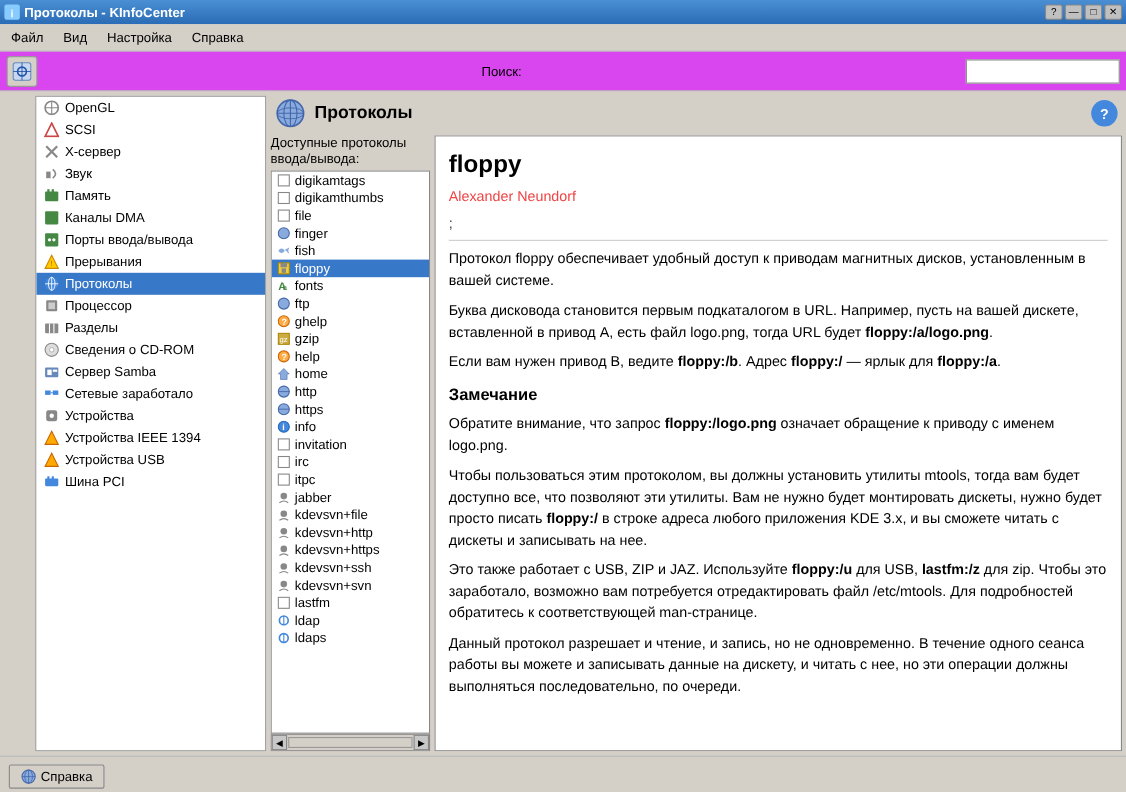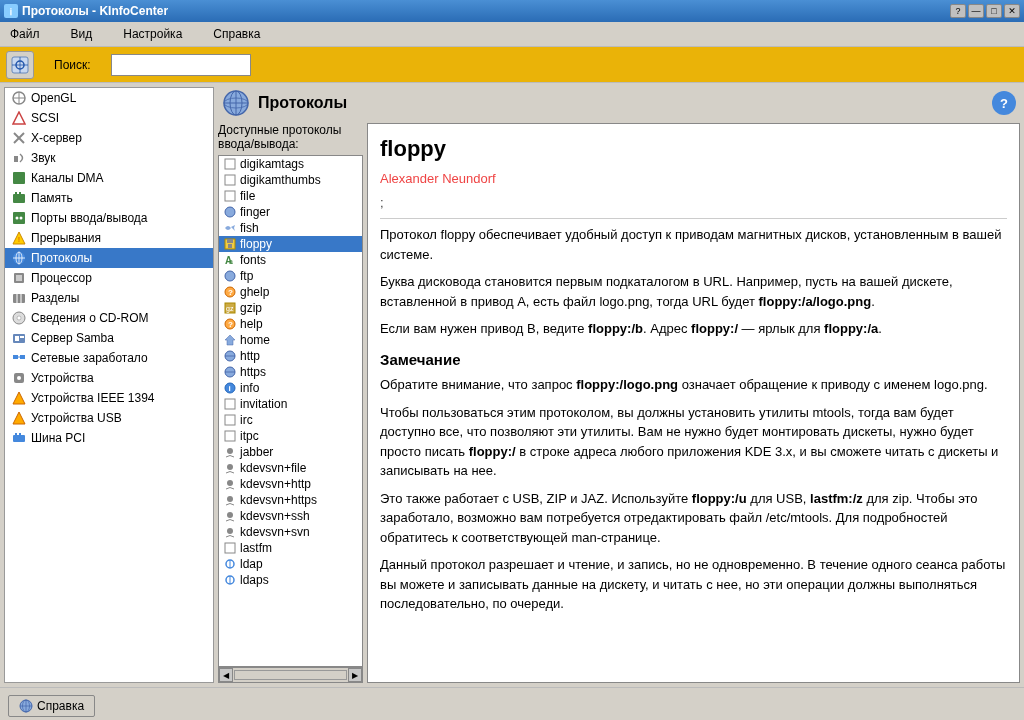--- a/index.html
+++ b/index.html
@@ -55,39 +55,40 @@
       justify-content: center;
       font-size: 9px;
       color: #000;
     }
     
     .menu-bar {
       background: #d4d0c8;
       border-bottom: 1px solid #bbb;
       display: flex;
       padding: 12px 4px;
-      gap: 19px;
+      gap: 6px;
       height: 22px;
       align-items: center;
     }
     .menu-item {
       padding: 1px 6px;
       cursor: pointer;
       border-radius: 2px;
       font-size: 12px;
     }
     
     .toolbar {
-      background: #eab308;
+      background: #d946ef;
       border-bottom: 1px solid #bbb;
       display: flex;
       align-items: center;
       padding: 3px 6px;
-      gap: 20px;
+      gap: 6px;
       height: 36px;
+      justify-content: space-between;
     }
     .toolbar-btn {
       width: 28px;
       height: 28px;
       background: #d4d0c8;
       border: 1px solid #999;
       border-radius: 3px;
       cursor: pointer;
       display: flex;
       align-items: center;
@@ -111,20 +112,21 @@
       padding: 4px;
       gap: 4px;
     }
     
     .sidebar {
       width: 210px;
       background: white;
       border: 1px solid #999;
       overflow-y: auto;
       flex-shrink: 0;
+      margin-left: 28px;
     }
     .sidebar-item {
       display: flex;
       align-items: center;
       padding: 2px 6px;
       cursor: pointer;
       gap: 4px;
       font-size: 12px;
       white-space: nowrap;
     }
@@ -358,34 +360,34 @@
         <svg width="14" height="14">
             <rect x="2" y="5" width="4" height="6" fill="#888"></rect>
             <path d="M8,3 Q13,7 8,11" fill="none" stroke="#888" stroke-width="1.5"></path>
           </svg>
       </div>
       <span>Звук</span>
     </div>
     <div class="sidebar-item">
       <div class="sidebar-icon">
         <svg width="14" height="14">
-            <rect x="1" y="1" width="12" height="12" fill="#448844" rx="1"></rect>
-          </svg>
-      </div>
-      <span>Каналы DMA</span>
-    </div>
-    <div class="sidebar-item">
-      <div class="sidebar-icon">
-        <svg width="14" height="14">
             <rect x="1" y="3" width="12" height="9" fill="#448844" rx="1"></rect>
             <rect x="3" y="1" width="2" height="3" fill="#448844"></rect>
             <rect x="7" y="1" width="2" height="3" fill="#448844"></rect>
           </svg>
       </div>
       <span>Память</span>
+    </div>
+    <div class="sidebar-item">
+      <div class="sidebar-icon">
+        <svg width="14" height="14">
+            <rect x="1" y="1" width="12" height="12" fill="#448844" rx="1"></rect>
+          </svg>
+      </div>
+      <span>Каналы DMA</span>
     </div>
     <div class="sidebar-item">
       <div class="sidebar-icon">
         <svg width="14" height="14">
             <rect x="1" y="1" width="12" height="12" fill="#448844" rx="1"></rect>
             <circle cx="5" cy="7" r="1.5" fill="white"></circle>
             <circle cx="9" cy="7" r="1.5" fill="white"></circle>
           </svg>
       </div>
       <span>Порты ввода/вывода</span>

